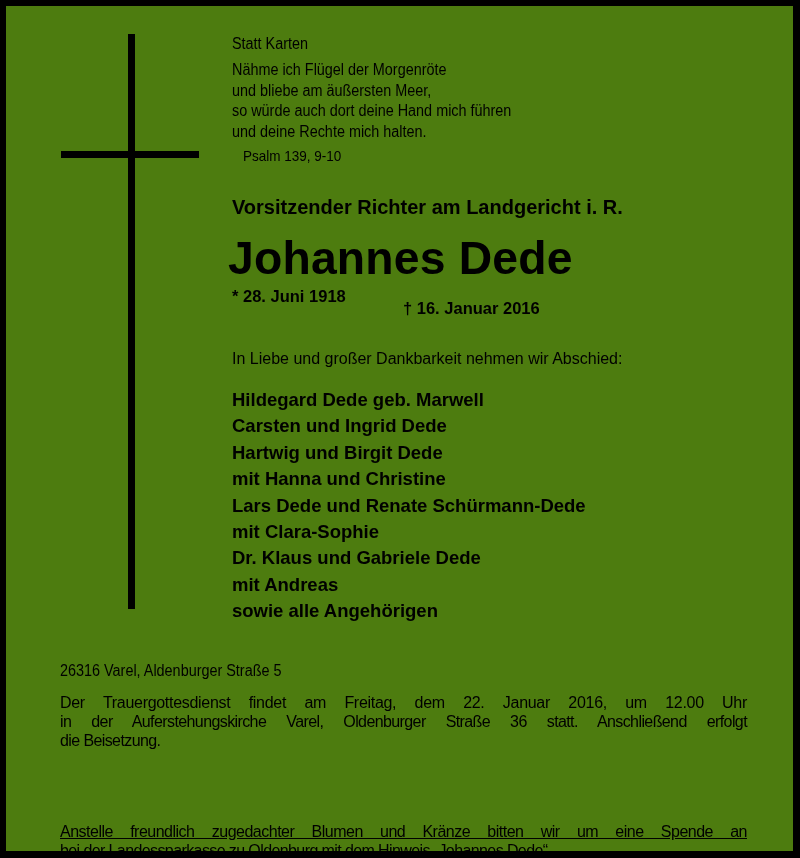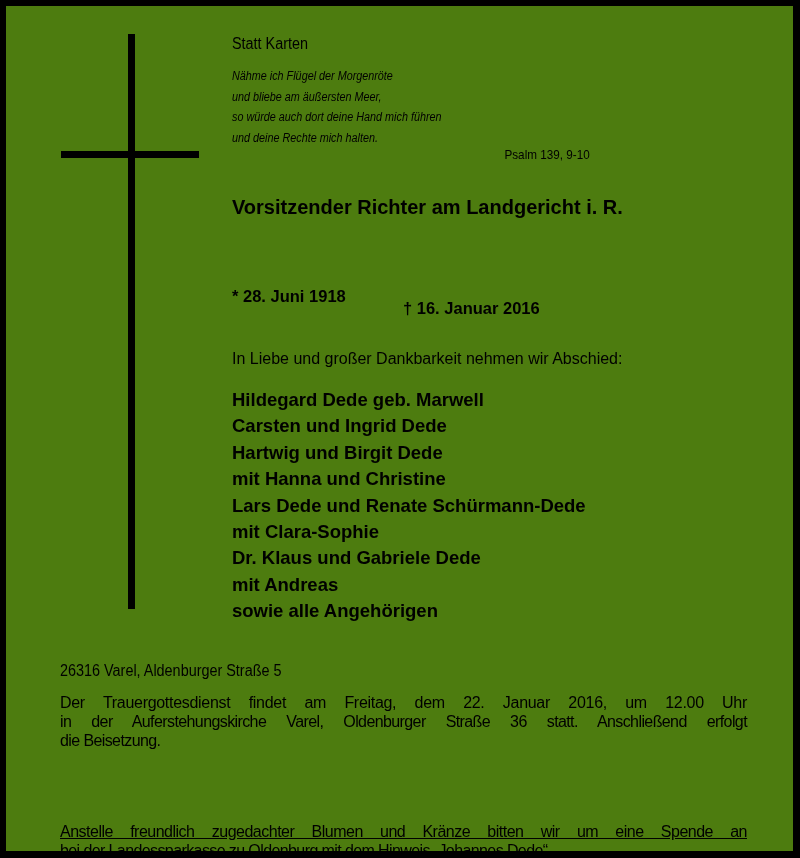--- a/index.html
+++ b/index.html
@@ -9,22 +9,22 @@
       position: absolute; left: 6px; top: 6px; width: 787px; height: 845px;
       background: #4d7c0f;
     }
     .cross-v { position: absolute; left: 122px; top: 28px; width: 7px; height: 575px; background: #000; }
     .cross-h { position: absolute; left: 55px; top: 145px; width: 138px; height: 7px; background: #000; }
 
     .abs { position: absolute; white-space: nowrap; }
     .cond { display: inline-block; transform-origin: left top; }
 
     .statt { left: 226px; top: 29px; font-size: 16px; }
-    .verse { left: 226px; top: 60px; font-size: 12px; line-height: 20.5px; font-style: italic; }
-    .psalm { left: 226px; width: 358px; top: 141px; font-size: 13px; text-align: right; }
+    .verse { left: 226px; top: 54px; font-size: 16px; line-height: 20.5px; }
+    .psalm { left: 226px; width: 358px; top: 141px; font-size: 15px; }
     .psalm .cond { transform-origin: right top; }
 
     .title { left: 226px; top: 190px; font-size: 20px; font-weight: bold; }
     .name { left: 222px; top: 224px; font-size: 47px; font-weight: bold; letter-spacing: 0.2px; }
     .dates { left: 226px; top: 281px; font-size: 16.5px; font-weight: bold; width: 400px; }
     .dates .death { position: absolute; left: 171px; top: 12px; }
 
     .farewell { left: 226px; top: 344px; font-size: 16px; }
     .family { left: 226px; top: 381px; font-size: 18.5px; font-weight: bold; line-height: 26.4px; }
 
@@ -54,20 +54,23 @@
   </div>
 
   <div class="abs psalm">
     <span class="cond" style="transform: scaleX(0.9);">Psalm 139, 9-10</span>
   </div>
 
   <div class="abs title">
     <span>Vorsitzender Richter am Landgericht i. R.</span>
   </div>
 
+  <div class="abs name">
+    <span class="cond" style="transform: scaleX(0.985);">Johannes Dede</span>
+  </div>
 
   <div class="abs dates">
     <span>* 28. Juni 1918</span>
     <span class="death">† 16. Januar 2016</span>
   </div>
 
   <div class="abs farewell">
     <span>In Liebe und großer Dankbarkeit nehmen wir Abschied:</span>
   </div>
 

